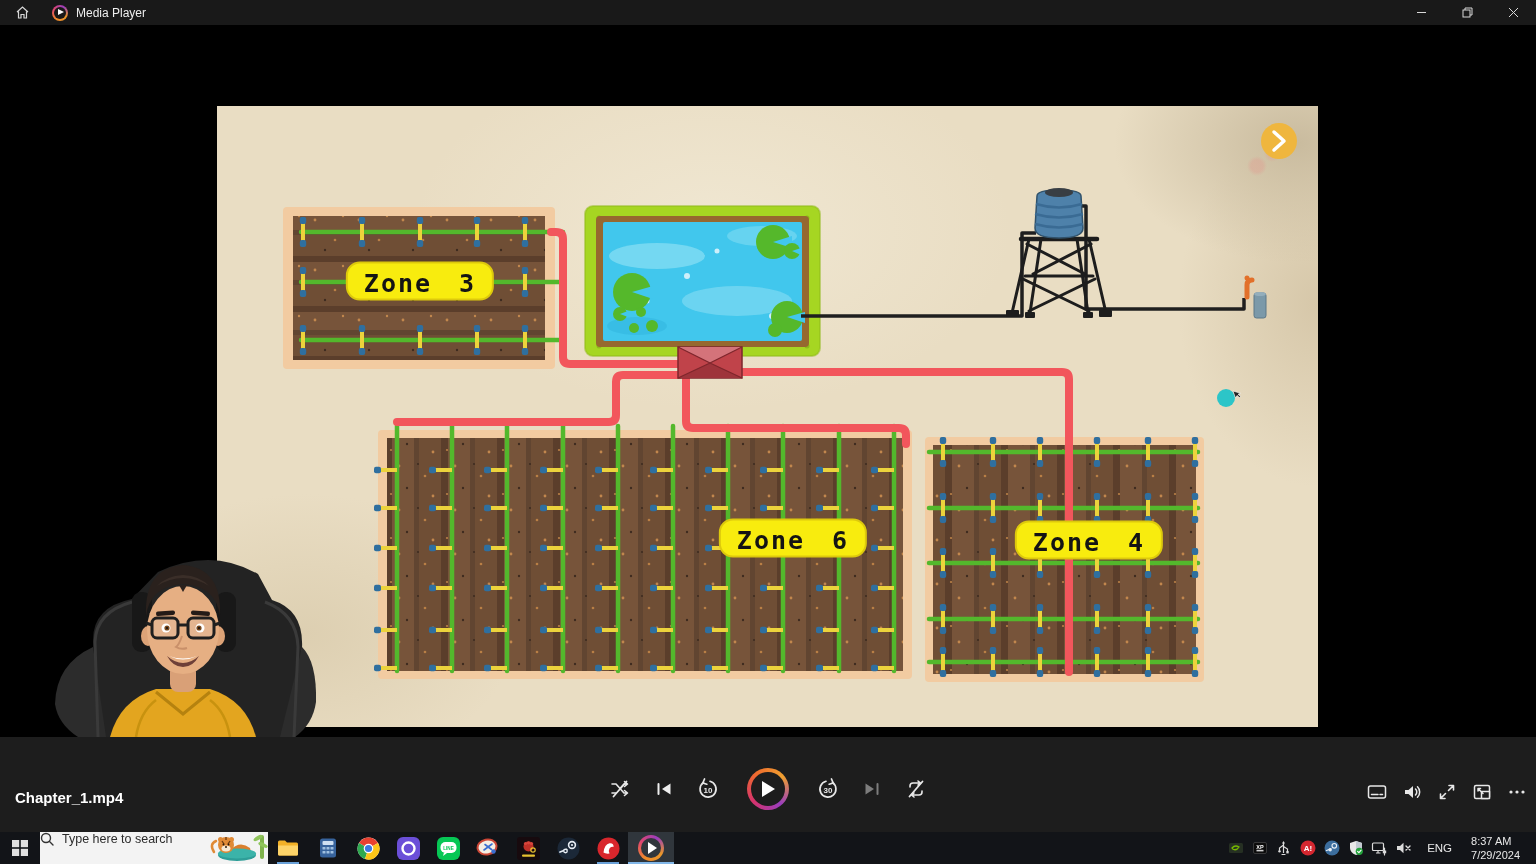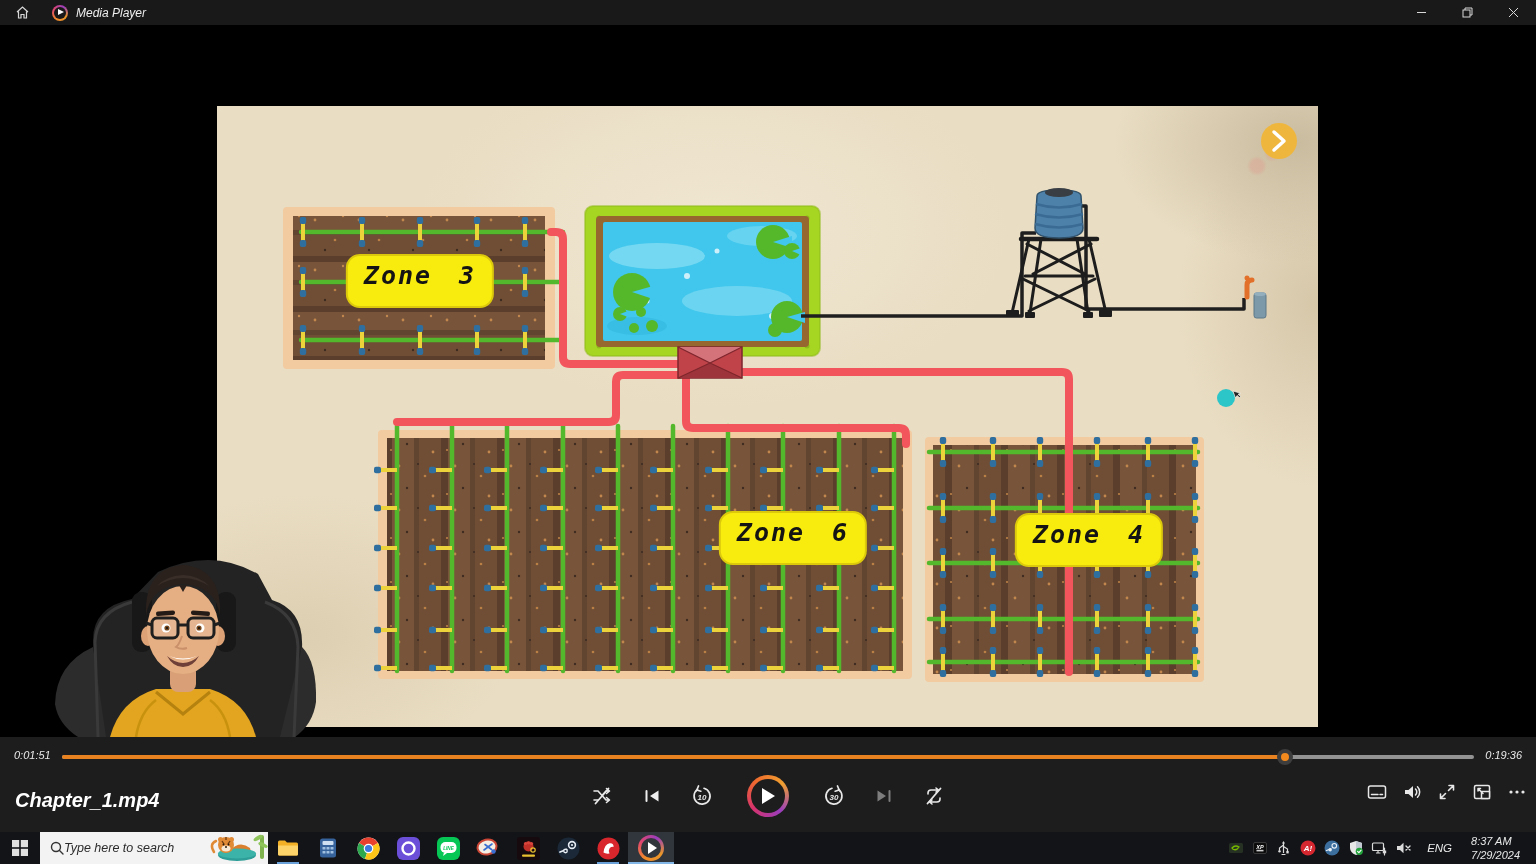--- a/index.html
+++ b/index.html
@@ -1,17 +1,17 @@
 <!DOCTYPE html>
 <html><head>
 <meta charset="utf-8">
 <style>
   html,body{margin:0;padding:0;background:#000;}
   body{width:1536px;height:864px;overflow:hidden;font-family:"Liberation Sans",sans-serif;position:relative;}
-  .screen{position:absolute;inset:0;background:#3b82f6;font-style:italic;}
+  .screen{position:absolute;inset:0;background:#3b82f6;}
 
   
   .titlebar{position:absolute;left:0;top:0;width:1536px;height:25px;background:#191919;display:flex;align-items:center;}
   .tb-home{width:44px;height:25px;display:flex;align-items:center;justify-content:center;}
   .tb-app{display:flex;align-items:center;gap:8px;margin-left:8px;}
   .tb-title{color:#eee;font-size:12px;}
   .tb-spacer{flex:1;}
   .winbtn{width:46px;height:25px;display:flex;align-items:center;justify-content:center;}
   .mp-logo{position:relative;width:16px;height:16px;border-radius:50%;background:conic-gradient(from 210deg,#f08a2a,#e0476e,#9a3dbd,#e8962a,#f08a2a);}
   .mp-logo::before{content:"";position:absolute;inset:2px;border-radius:50%;background:#191919;}
@@ -23,47 +23,47 @@
     background:
       radial-gradient(circle at 1040px 60px, rgba(226,150,140,.35) 0 6px, transparent 10px),
       radial-gradient(circle at 1055px 48px, rgba(226,150,140,.3) 0 4px, transparent 8px),
       radial-gradient(ellipse 260px 170px at 98% 6%, #c9bb9e 0%, rgba(201,187,158,0) 70%),
       radial-gradient(ellipse 200px 260px at 100% 32%, #d6c7a9 0%, rgba(214,199,169,0) 70%),
       radial-gradient(ellipse 300px 200px at 8% 85%, #ddcfb1 0%, rgba(221,207,177,0) 70%),
       radial-gradient(ellipse 400px 240px at 45% 20%, #f0e7d2 0%, rgba(240,231,210,0) 75%),
       #e9ddc3;}
   .video svg.diagram{position:absolute;left:0;top:0;}
   .zone-pill{position:absolute;transform:translate(-50%,-50%);background:#f8ec0e;border:2px solid #ddc90c;border-radius:14px;
-    padding:5px 16px 16px;font-family:"DejaVu Sans Mono",monospace;font-weight:bold;font-size:25px;color:#141414;
+    padding:5px 16px 1px;font-family:"DejaVu Sans Mono",monospace;font-weight:bold;font-size:25px;color:#141414;
     letter-spacing:2px;word-spacing:10px;white-space:nowrap;}
   .pill-z1{left:286px;top:433px;} .pill-z2{left:576px;top:432px;} .pill-z3{left:203px;top:175px;} .pill-z4{left:848px;top:434px;margin-left:24px;}
   .avatar{position:absolute;left:40px;top:527px;}
 
   
   .controls{position:absolute;left:0;top:737px;width:1536px;height:95px;background:#1d1d1d;}
   .seekrow{position:absolute;left:0;top:5px;width:1536px;height:26px;}
   .time{position:absolute;color:#e9e9e9;font-size:11px;top:7px;}
   .time-left{left:14px;} .time-right{right:14px;}
   .track{position:absolute;left:62px;top:13px;width:1412px;height:4px;border-radius:2px;background:#939393;}
   .track-fill{position:absolute;left:0;top:0;height:4px;border-radius:2px;background:#e8811f;width:86.6%;}
   .thumb{position:absolute;top:-6px;width:16px;height:16px;border-radius:50%;background:#3d3d3d;}
   .thumb::after{content:"";position:absolute;inset:4px;border-radius:50%;background:#f28a1e;}
-  .fname{position:absolute;left:15px;top:52px;color:#fff;font-size:20px;font-weight:bold;}
-  .cbar{position:absolute;left:50%;top:38px;transform:translateX(-50%);display:flex;align-items:center;gap:28px;text-align:center;}
+  .fname{position:absolute;left:15px;top:52px;color:#fff;font-size:15px;font-weight:bold;}
+  .cbar{position:absolute;left:50%;top:31px;transform:translateX(-50%);display:flex;align-items:center;gap:22px;text-align:center;}
   .cbtn{width:22px;height:22px;display:flex;align-items:center;justify-content:center;}
   .play-btn{width:42px;height:42px;border-radius:50%;background:conic-gradient(from 140deg,#9a3dbd,#d6336c,#ef6a2e,#f0a030,#9a3dbd);
     display:flex;align-items:center;justify-content:center;margin:0 6px;}
   .play-inner{width:34px;height:34px;border-radius:50%;background:#1d1d1d;display:flex;align-items:center;justify-content:center;}
   .rbar{position:absolute;right:8px;top:44px;display:flex;align-items:center;gap:13px;}
   .cbtn svg text{font-family:"Liberation Sans",sans-serif;}
 
   
   .taskbar{position:absolute;left:0;top:832px;width:1536px;height:32px;background:#121418;display:flex;align-items:stretch;}
   .tk-start{width:40px;display:flex;align-items:center;justify-content:center;}
-  .tk-search{width:228px;background:#f3f3f3;display:flex;align-items:center;padding-left:10px;box-sizing:border-box;position:relative;}
+  .tk-search{width:228px;background:#f3f3f3;display:flex;gap:8px;box-sizing:border-box;position:relative;}
   .tk-search-text{color:#2b2b2b;font-size:12.5px;flex:1;}
   .tk-search-art{position:absolute;right:0;top:0;height:32px;}
   .tile{width:40px;display:flex;align-items:center;justify-content:center;position:relative;}
   .tile.active{width:46px;background:#30363c;}
   .tile .openline{position:absolute;left:50%;bottom:0;transform:translateX(-50%);width:22px;height:2px;background:#6aa1d8;}
   .tile.active .openline{width:46px;background:#82b7e8;}
   .tray{margin-left:auto;display:flex;align-items:center;gap:7px;padding-right:6px;}
   .tray-ic{width:17px;height:17px;display:flex;align-items:center;justify-content:center;}
   .tk-lang{color:#e8e8e8;font-size:11.5px;padding:0 8px;display:flex;align-items:center;}
   .tk-clock{color:#e8e8e8;font-size:11px;line-height:1.3;padding:0 10px 0 4px;display:flex;flex-direction:column;justify-content:center;}
@@ -556,28 +556,20 @@
       <circle cx="160" cy="76" r="4.5" fill="#fff"></circle>
         <circle cx="159" cy="76" r="2.6" fill="#7a4a1e"></circle>
         <circle cx="159" cy="76" r="1.2" fill="#241b17"></circle>
       <path d="M142 84 Q139 93 136 95 Q141 98 147 96" fill="none" stroke="#c9906a" stroke-width="2"></path>
       <path d="M127 104 Q143 118 159 104 Q153 115 143 115 Q133 115 127 104 Z" fill="#6e4038"></path>
       <path d="M129 104 Q143 111 157 104 Q143 109 129 104 Z" fill="#fff"></path>
     </svg>
   </div>
 
   <div class="controls">
-    <div class="seekrow">
-      <span class="time time-left">0:01:51</span>
-      <div class="track">
-        <div class="track-fill" style="width: 86.6%;"></div>
-        <div class="thumb" style="left: calc(86.6% - 8px);"></div>
-      </div>
-      <span class="time time-right">0:19:36</span>
-    </div>
     <div class="fname">Chapter_1.mp4</div>
 
     <div class="cbar">
       <div class="cbtn">
         <svg width="20" height="20" viewBox="0 0 20 20" fill="none" stroke="#e8e8e8" stroke-width="1.6" stroke-linecap="round" stroke-linejoin="round">
           <path d="M2 5 H6 L14 14 H17 M14.5 11.5 L17.5 14 L14.5 16.5"></path>
           <path d="M2 14 H6 M10.5 9 L14 5 H17 M14.5 2.5 L17.5 5 L14.5 7.5"></path>
           <path d="M3.5 17.5 L16.5 2.5" stroke-width="1.8"></path>
         </svg>
       </div>

